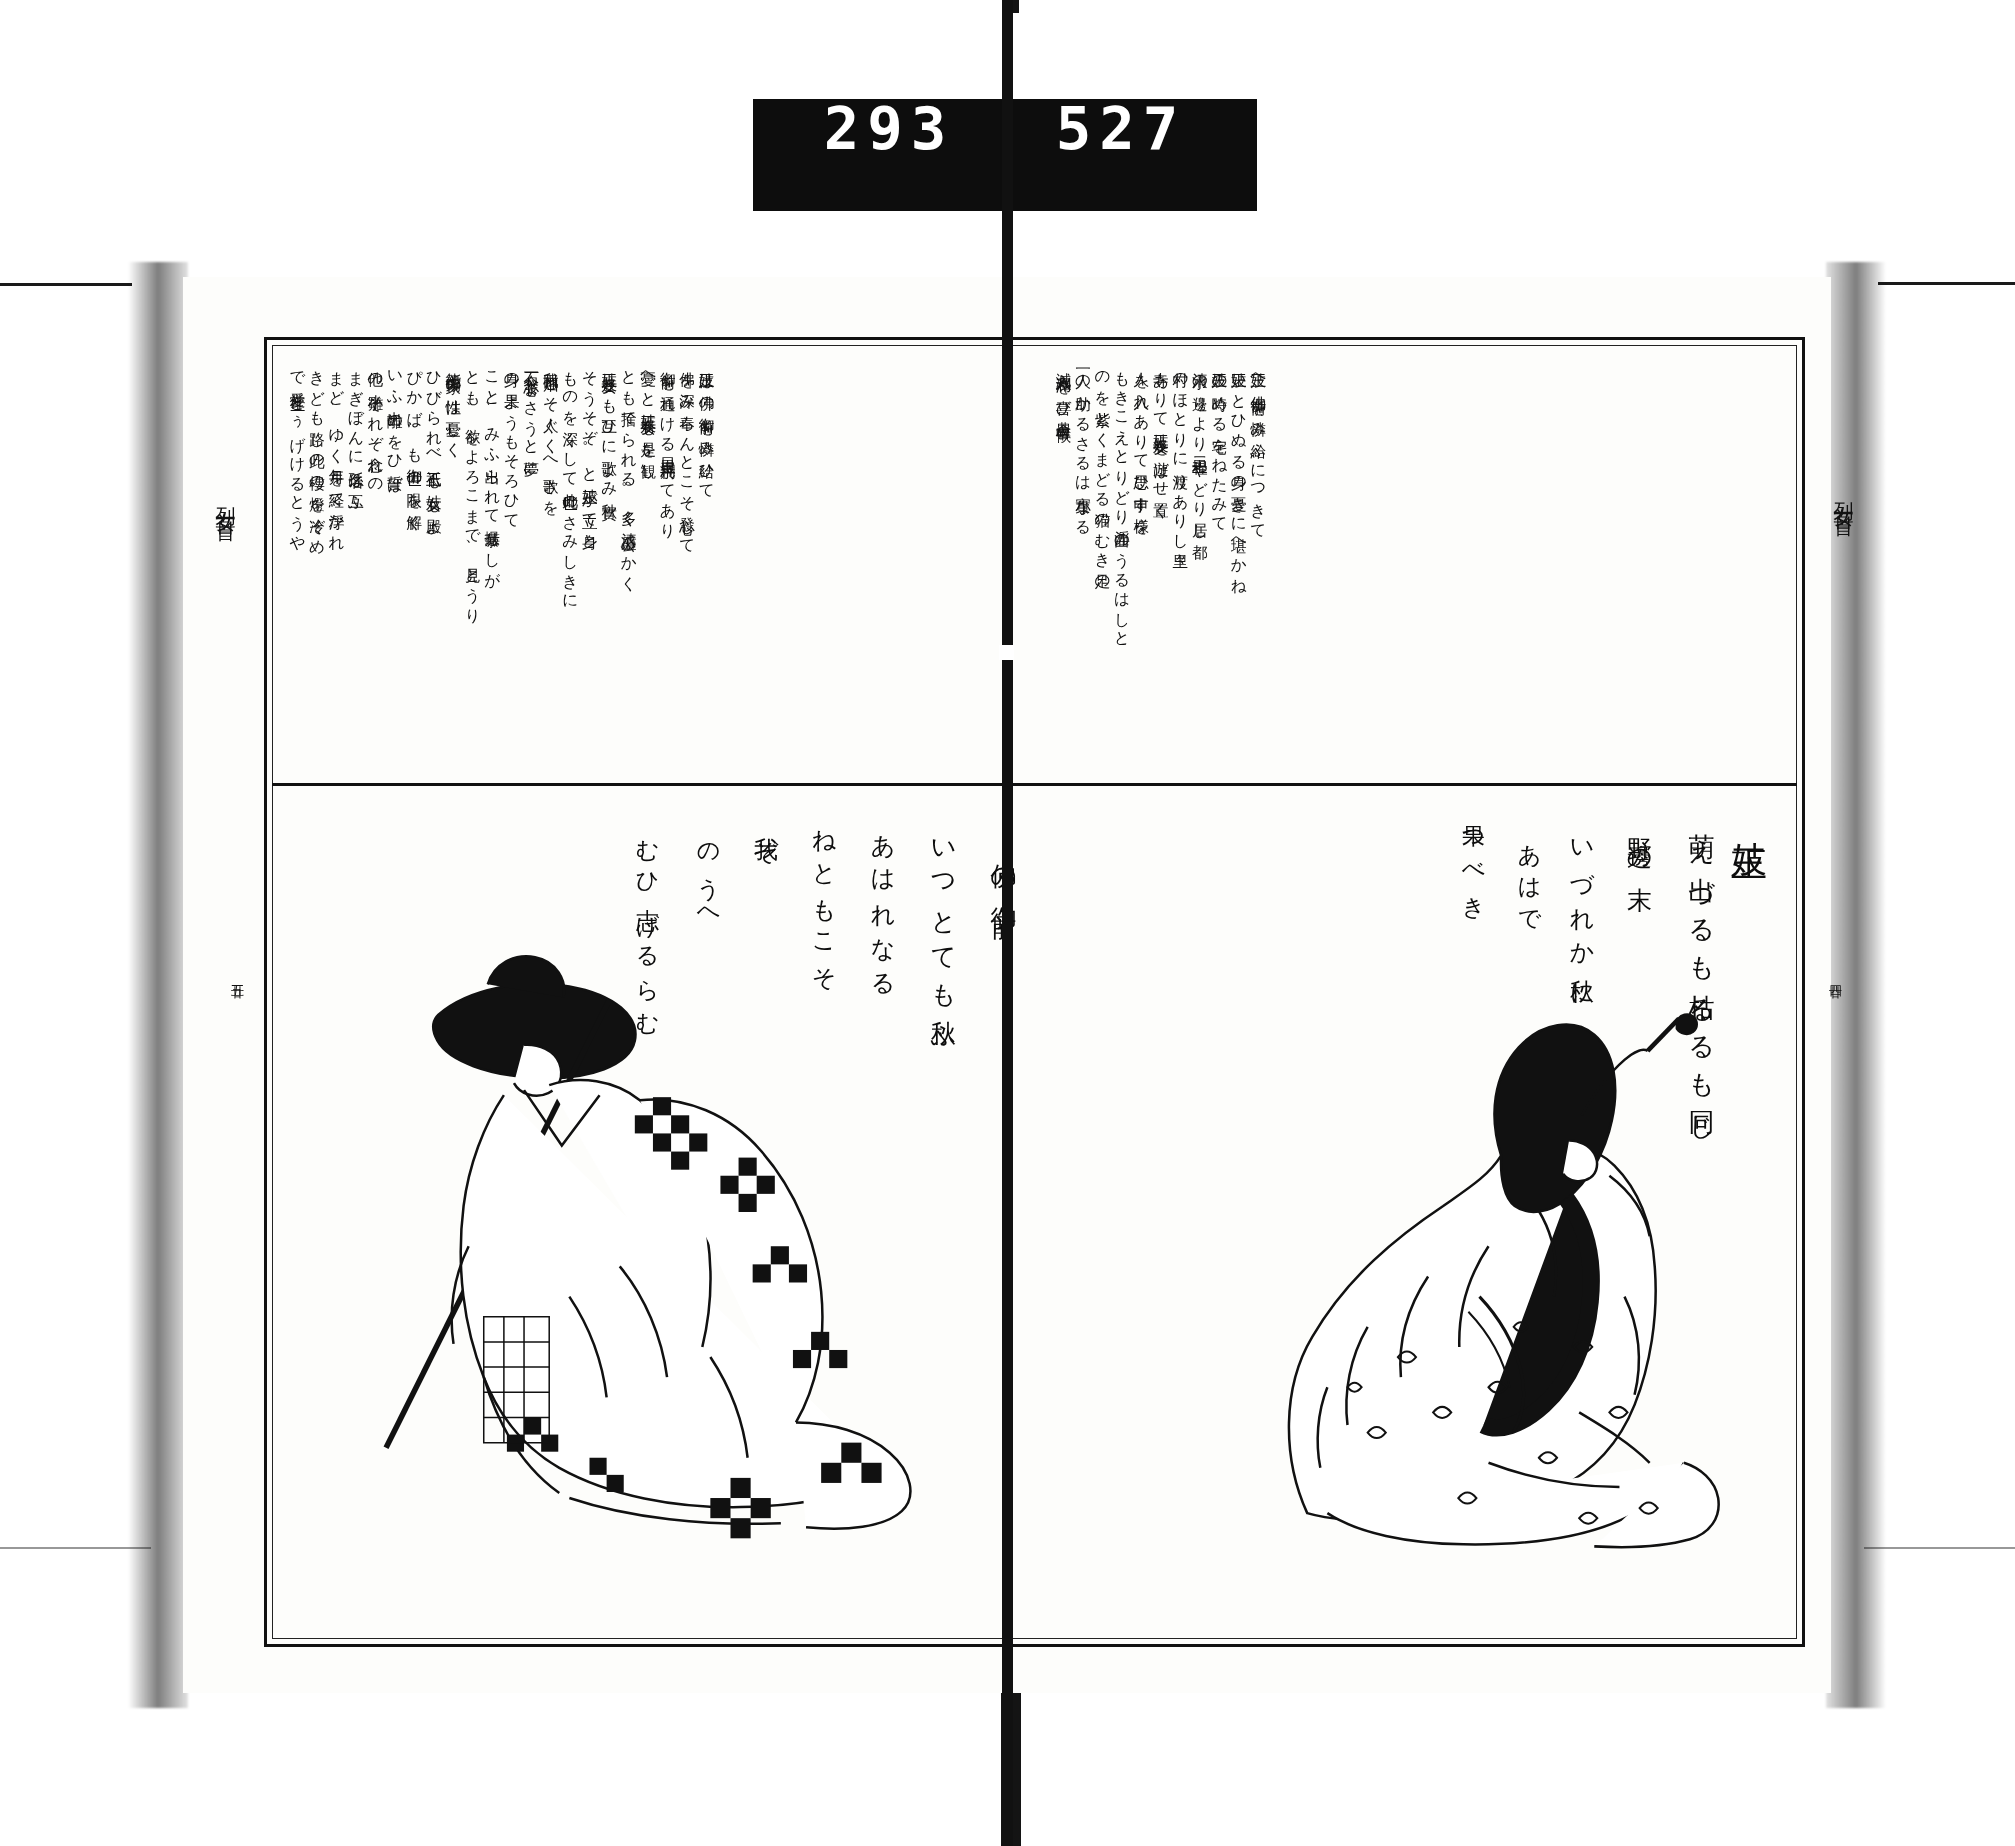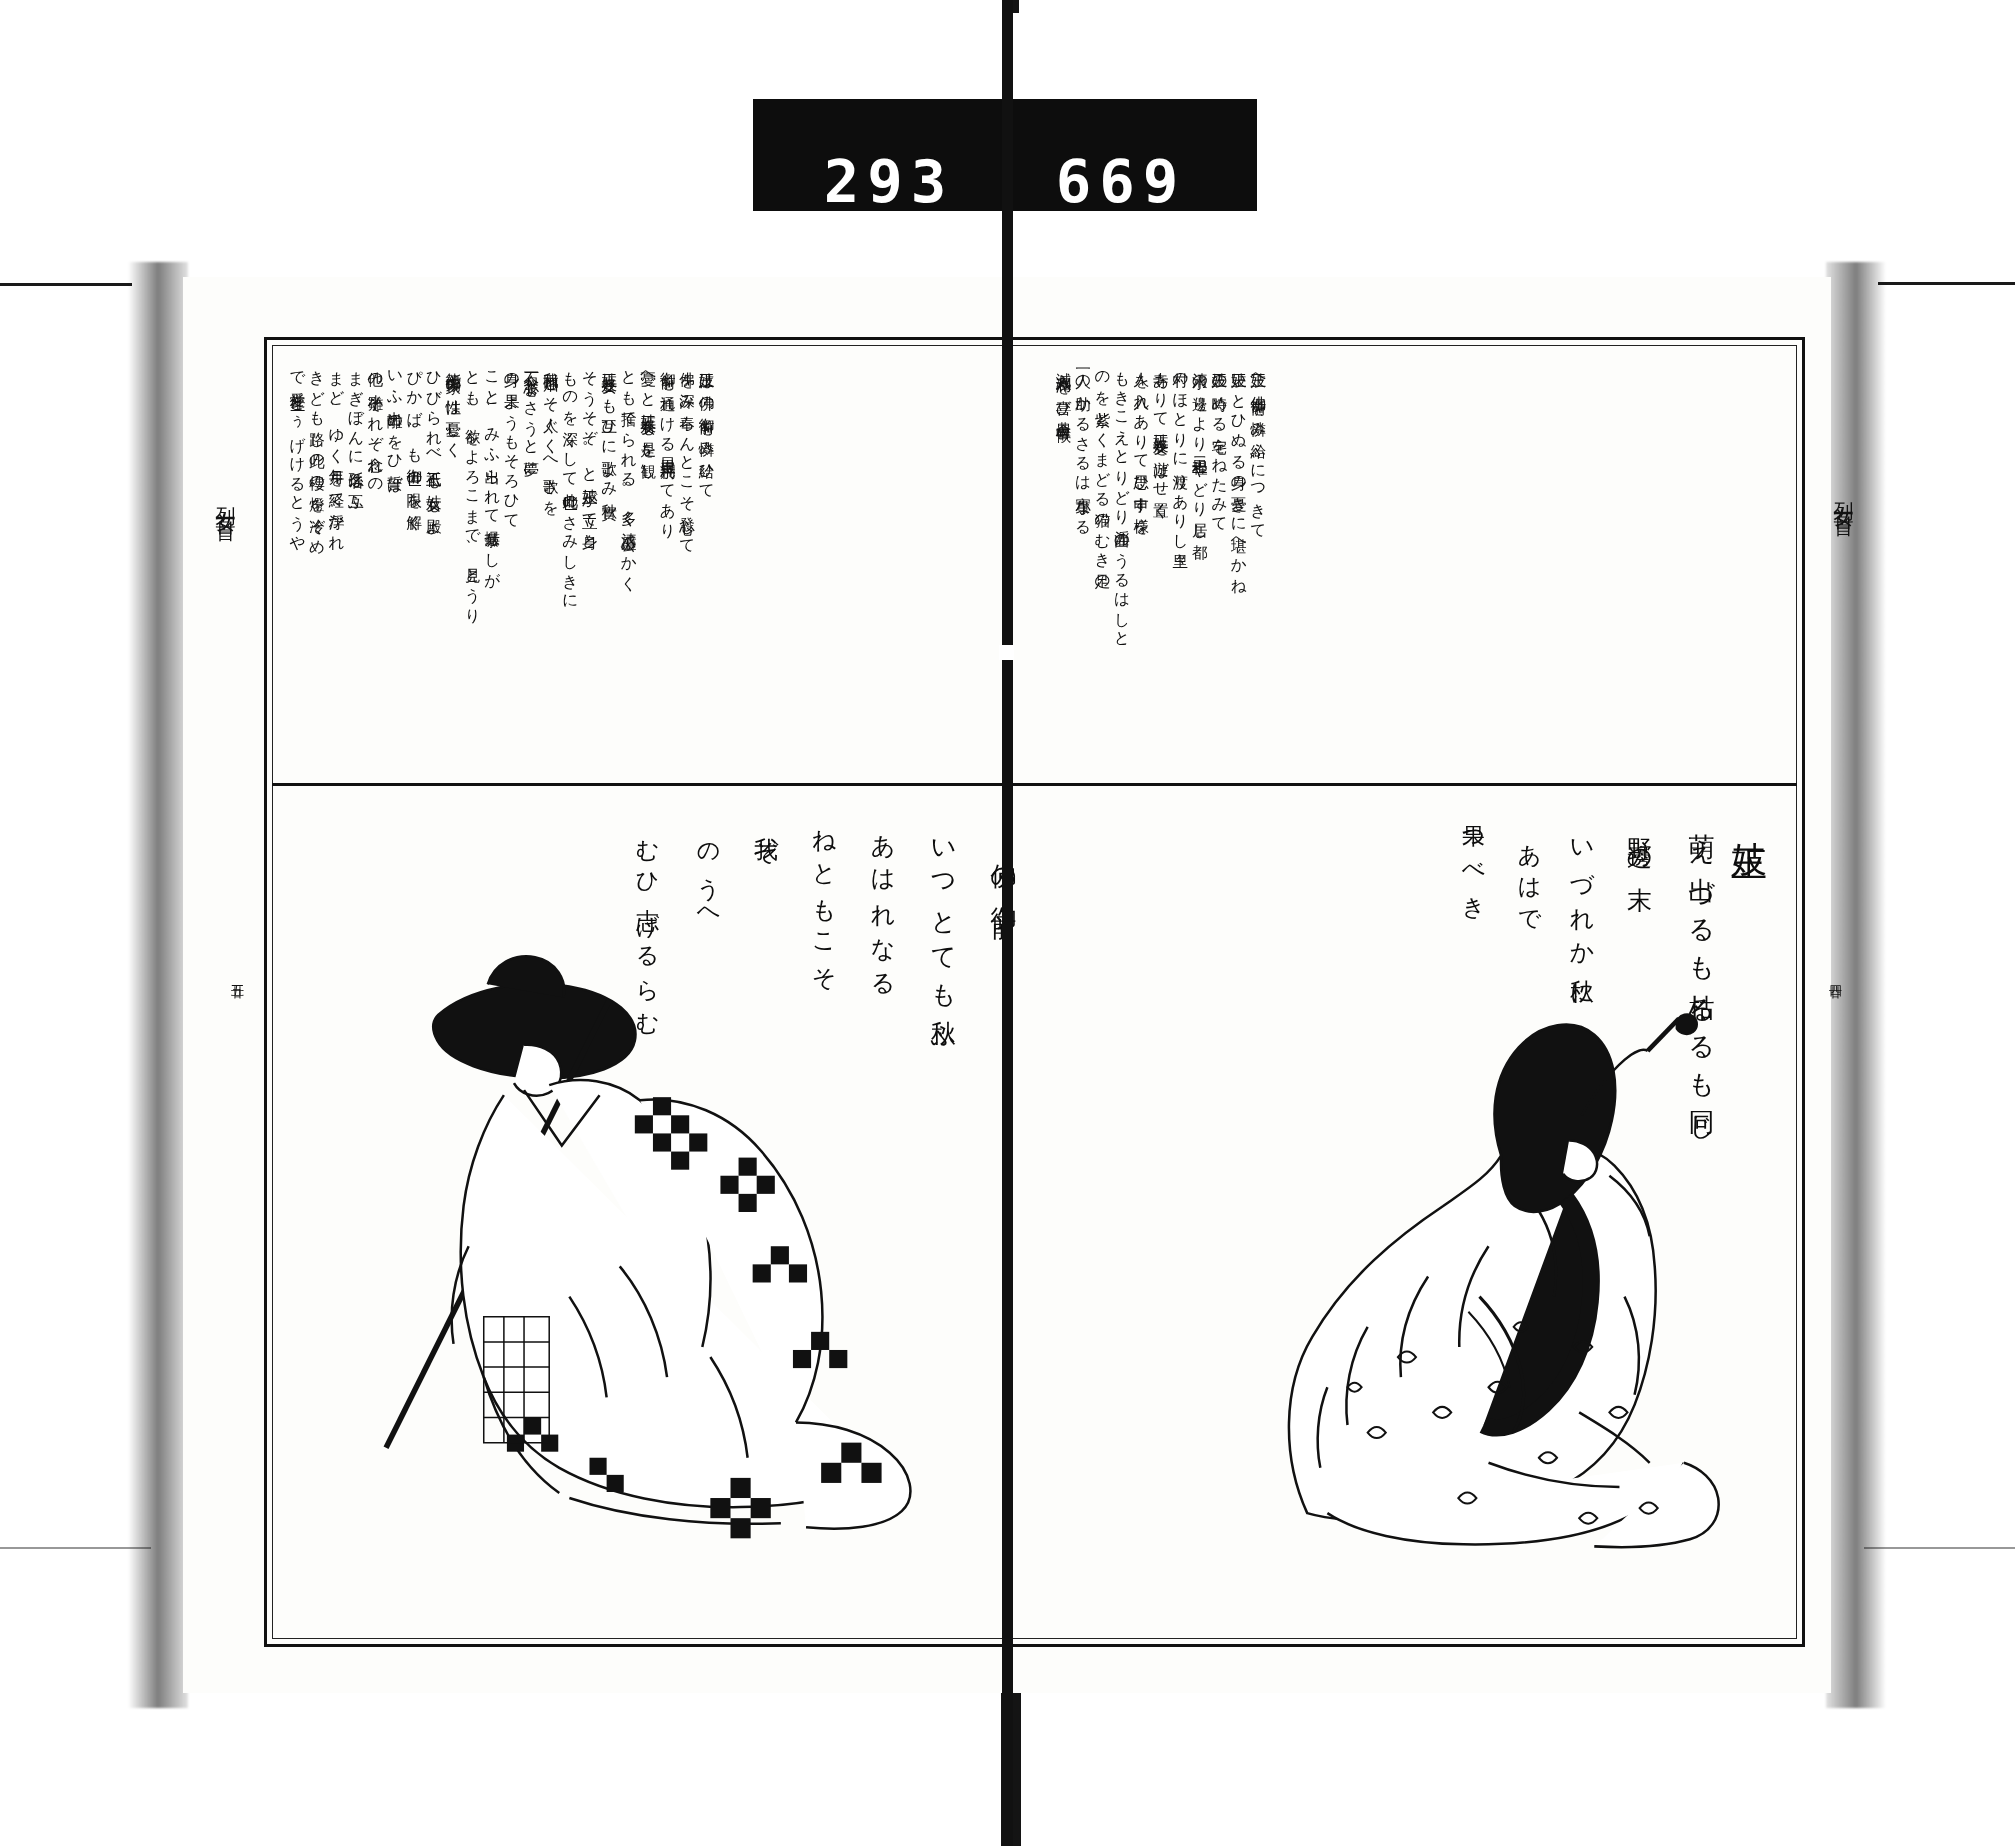--- a/index.html
+++ b/index.html
@@ -22,21 +22,21 @@
   }
 
   .counter-box {
     position: absolute;
     left: 753px;
     top: 99px;
     width: 504px;
     height: 112px;
     background: #0d0d0d;
     display: flex;
-    align-items: flex-end;
+    align-items: flex-start;
     justify-content: space-around;
     padding: 0 20px;
     box-sizing: border-box;
   }
   .counter-digits {
     color: #ffffff;
     font-family: "DejaVu Sans Mono", monospace;
     font-size: 59px;
     letter-spacing: 8px;
     font-weight: 700;
@@ -185,21 +185,21 @@
   }
 </style>
 </head>
 <body>
 
 <div class="film-tick" style="left:1002px;top:0;width:17px;height:13px;"></div>
 <div class="film-tick" style="left:1001px;top:1652px;width:20px;height:194px;"></div>
 
 <div class="counter-box">
   <span class="counter-digits">293</span>
-  <span class="counter-digits">669</span>
+  <span class="counter-digits">527</span>
 </div>
 
 <div class="reg-line" style="left:0;top:283px;width:132px;height:2.5px;"></div>
 <div class="reg-line" style="left:1878px;top:282px;width:137px;height:2.5px;"></div>
 <div class="reg-line" style="left:0;top:1547px;width:151px;height:2px;opacity:.45;"></div>
 <div class="reg-line" style="left:1864px;top:1547px;width:151px;height:2px;opacity:.45;"></div>
 
 <div class="book">
 
   <div class="edge-smudge left"></div>

